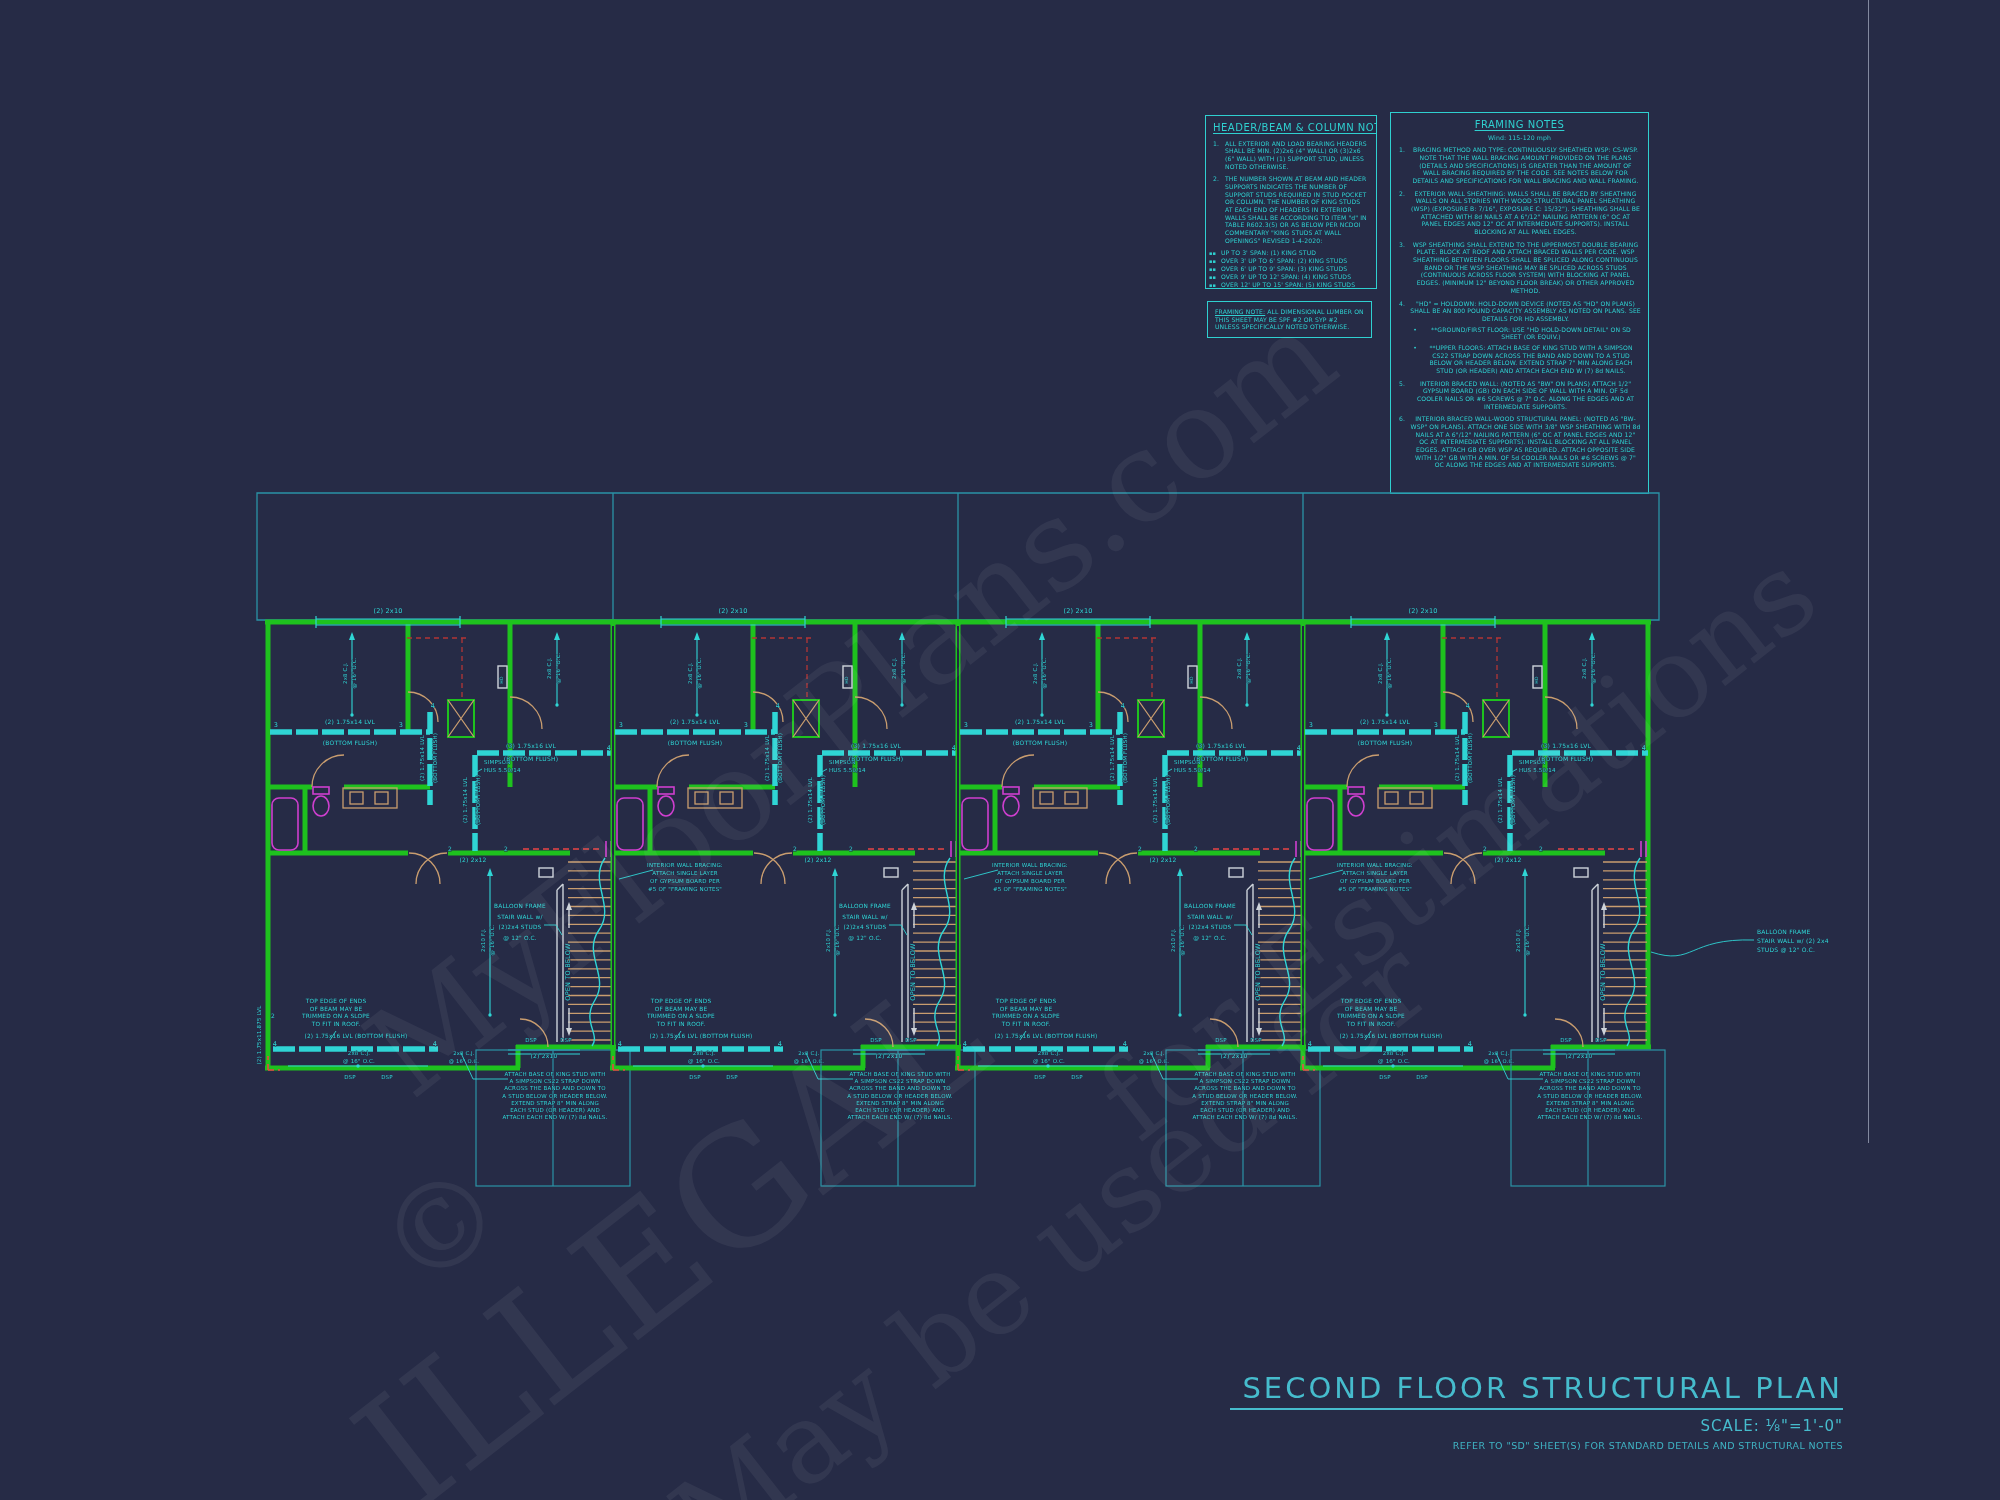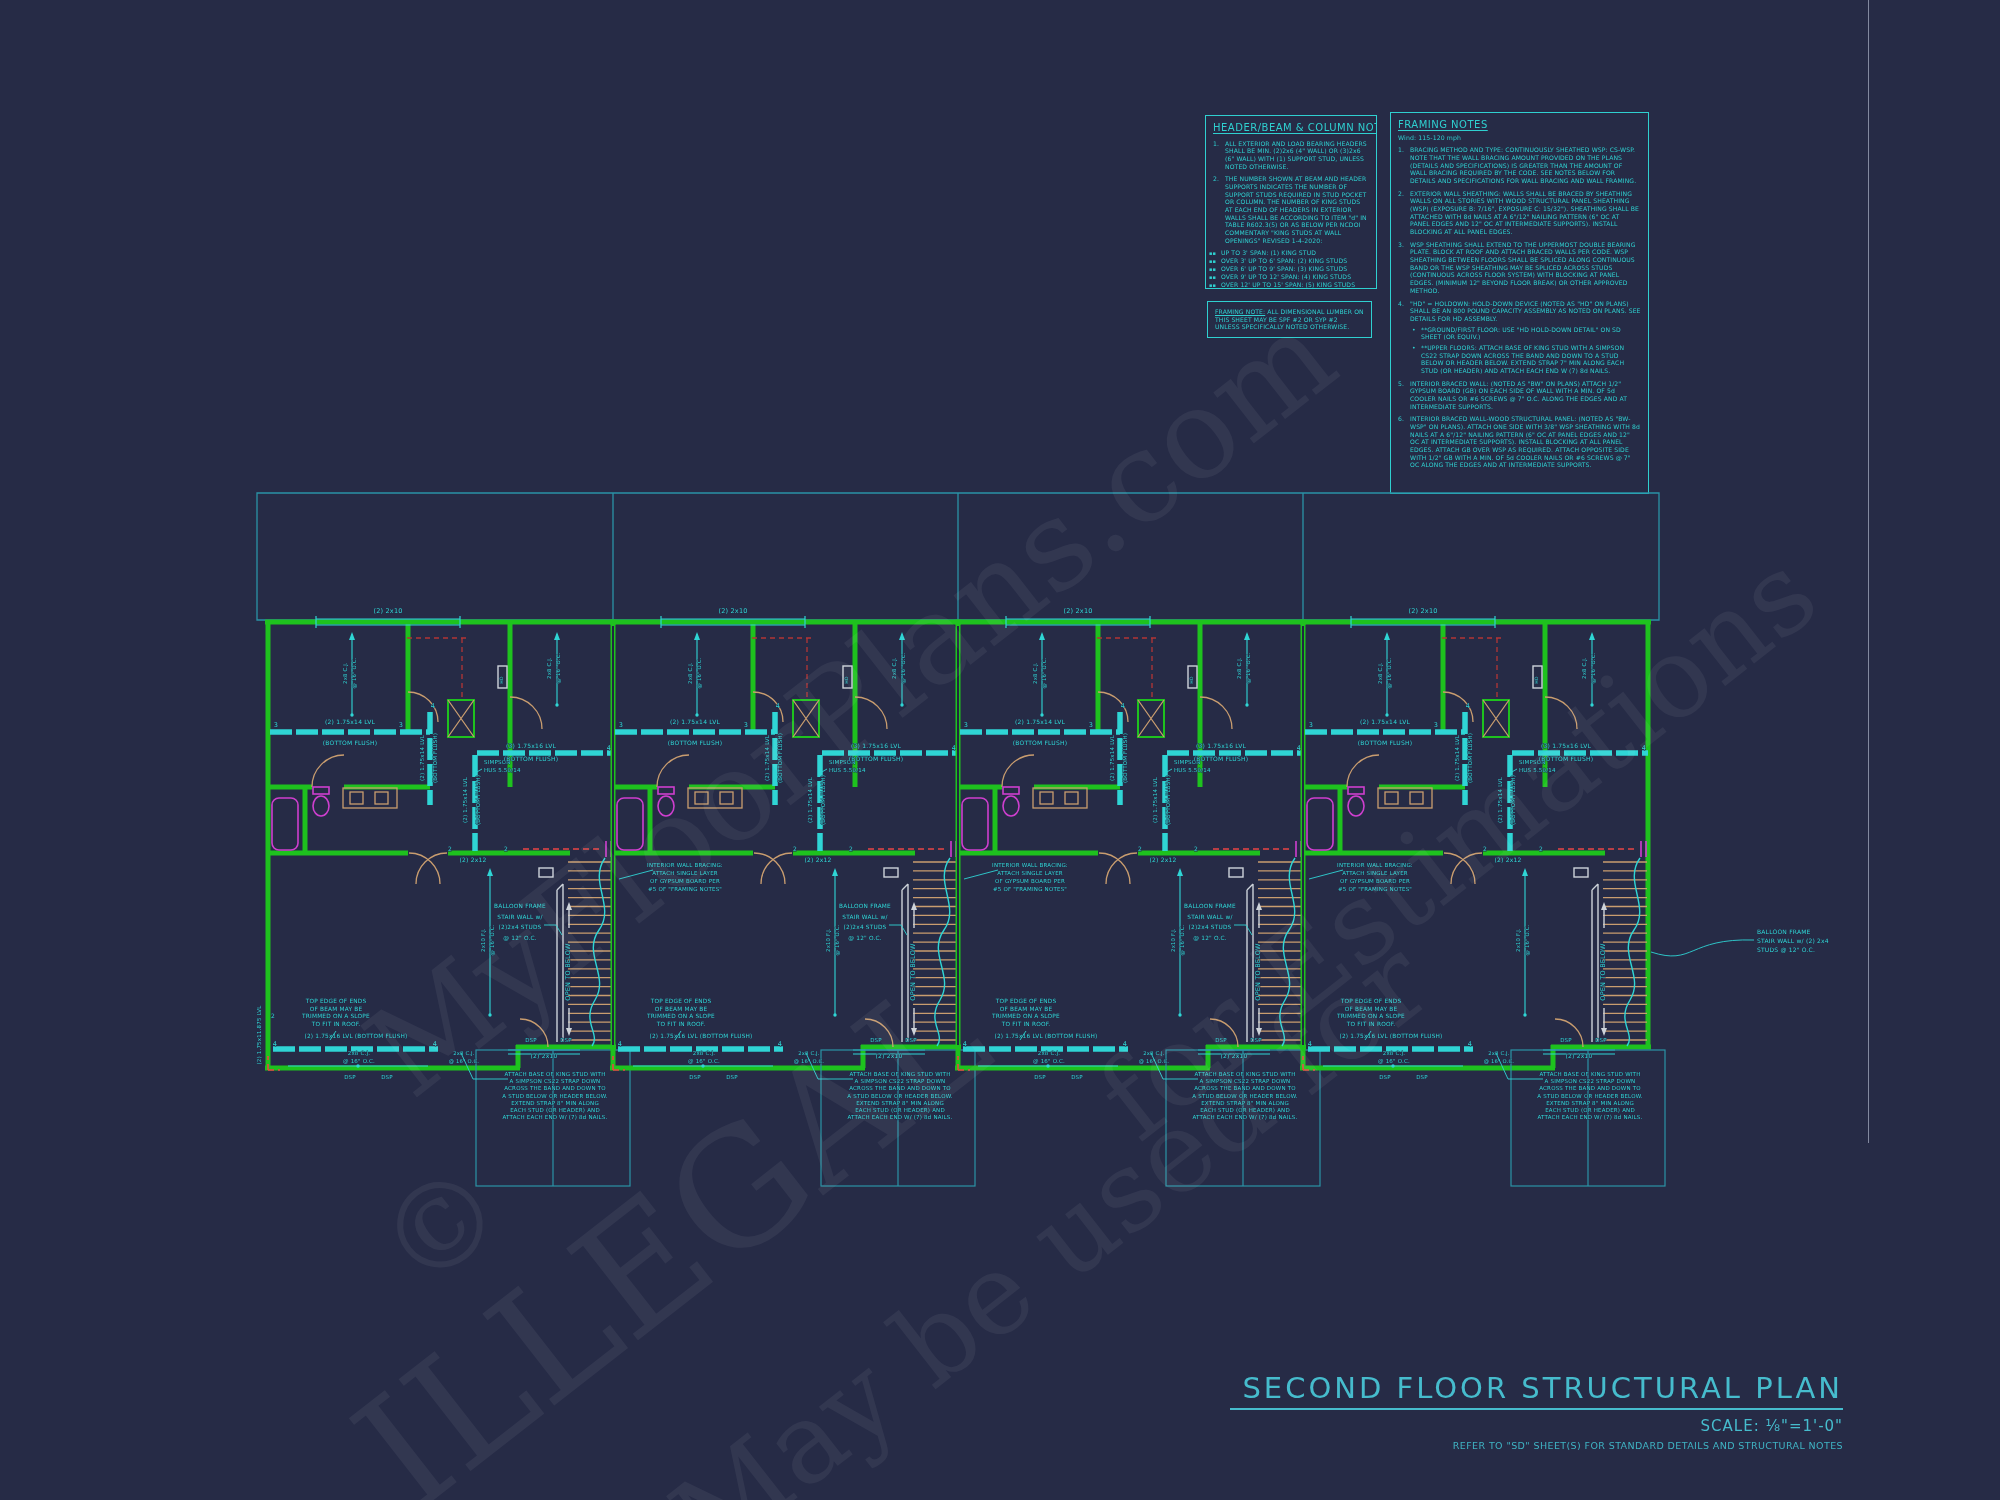--- a/index.html
+++ b/index.html
@@ -3,21 +3,21 @@
 <meta charset="utf-8">
 <style>
   html,body{margin:0;padding:0;background:#1b1f33;}
   #page{position:relative;width:2000px;height:1500px;background:#262b46;overflow:hidden;
         font-family:"DejaVu Sans",sans-serif;}
   
   .notes-box{position:absolute;border:1.5px solid #2fd0d0;color:#2fd0d0;
              padding:6px 7px;font-size:6.1px;line-height:1.26;letter-spacing:.1px;
              box-sizing:border-box;overflow:hidden;}
   #hb-box{left:1205px;top:115px;width:172px;height:174px;}
-  #fn-box{left:1390px;top:112px;width:259px;height:382px;}
+  #fn-box{left:1390px;top:112px;width:259px;height:382px;text-align:center;}
   #fnote-box{left:1207px;top:301px;width:165px;}
   .nb-title{font-size:10px;letter-spacing:.5px;text-decoration:underline;
             text-underline-offset:2px;margin-bottom:5px;white-space:nowrap;}
   .nb-sub{font-size:6.2px;margin:-3px 0 5px 0;}
   .nb-item{display:flex;gap:4px;margin-bottom:5px;}
   .nb-num{width:8px;flex:none;}
   .nb-text{flex:1;}
   .sp-line{display:flex;gap:4px;margin-left:-4px;}
   .sp-mark{width:8px;flex:none;font-size:5px;line-height:1.6;}
   .nb-subitem{display:flex;gap:3px;margin:3px 0 0 2px;}

